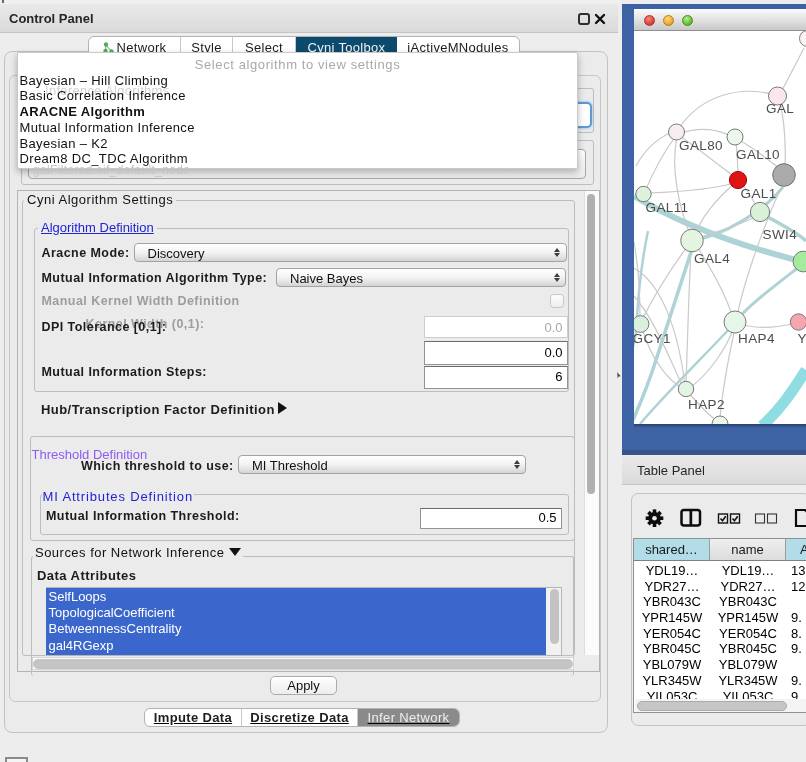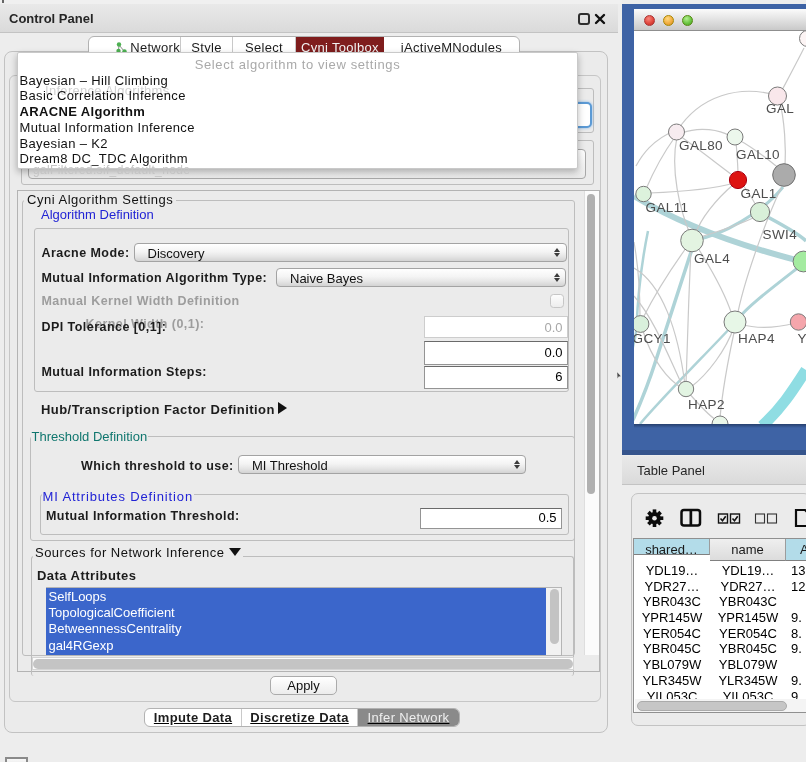--- a/index.html
+++ b/index.html
@@ -34,45 +34,45 @@
 <div class="abs" style="left:9px;top:75px;width:591.5px;height:627px;border:1px solid #c6c6c6;border-radius:6px;background:#ebebeb;box-sizing:border-box;"></div>
 
 <div class="gbox" style="left:21px;top:88px;width:573px;height:45px;"></div>
 <div class="abs" style="left:30px;top:102px;width:558px;height:22px;border:2px solid #5b9ad5;border-radius:5px;background:#fff;box-shadow:0 0 3px #7fb3e6;"></div>
 <div class="gbox" style="left:21px;top:140px;width:573px;height:45px;"></div>
 <div class="abs" style="left:28px;top:149px;width:558px;height:30px;border:1px solid #a8a8a8;border-radius:4px;background:linear-gradient(#fff,#e9e9e9);box-sizing:border-box;">
   
 </div>
 
 <div class="abs" style="left:88px;top:36px;width:432px;height:22px;border:1px solid #b2b2b2;border-radius:6px;background:#fff;box-sizing:border-box;overflow:hidden;display:flex;letter-spacing:0.3px;">
-  <div style="width:92px;border-right:1px solid #c9c9c9;text-align:right;font-size:13px;color:#1d1d1d;line-height:21px;box-sizing:border-box;">
+  <div style="width:92px;border-right:1px solid #c9c9c9;text-align:center;font-size:13px;color:#1d1d1d;line-height:21px;box-sizing:border-box;">
     <svg width="11" height="12" viewBox="0 0 11 12" style="vertical-align:-2px;margin-right:3px;">
         <path d="M3 3 L2.5 9 M3 3 L8.5 9.5" stroke="#8a8a8a" stroke-width="1" fill="none"></path>
         <circle cx="3" cy="2.5" r="2.2" fill="#4db052"></circle>
         <circle cx="2.5" cy="9" r="2.2" fill="#4db052"></circle>
         <circle cx="8.5" cy="9.5" r="2.2" fill="#4db052"></circle>
       </svg>Network</div>
   <div style="width:52px;border-right:1px solid #c9c9c9;text-align:center;font-size:13px;color:#1d1d1d;line-height:21px;box-sizing:border-box;">Style</div>
   <div style="width:63px;border-right:1px solid #c9c9c9;text-align:center;font-size:13px;color:#1d1d1d;line-height:21px;box-sizing:border-box;">Select</div>
-  <div style="width:88px;text-align:center;font-size:13px;color:#f3f3f3;line-height:21px;background:#7f1d1d;box-sizing:border-box;">Cyni Toolbox</div>
+  <div style="width:101px;text-align:center;font-size:13px;color:#f3f3f3;line-height:21px;background:#0c4a6e;box-sizing:border-box;">Cyni Toolbox</div>
   <div style="flex:1;text-align:center;font-size:13px;color:#1d1d1d;line-height:21px;box-sizing:border-box;">jActiveMNodules</div>
 </div>
 
 <div class="abs" style="left:17px;top:190px;width:583px;height:482px;border:1px solid #b3b3b3;background:#ebebeb;box-sizing:border-box;"></div>
 
 <div class="abs" style="left:584px;top:191px;width:15px;height:464px;background:#fbfbfb;border-left:1px solid #dedede;box-sizing:border-box;"></div>
 <div class="abs" style="left:586.5px;top:194px;width:8.5px;height:300px;background:#b0b0b0;border-radius:4.5px;"></div>
 
 <div id="settings">
 
   <div class="gbox" style="left:21.5px;top:200px;width:553px;height:456px;"></div>
   <div class="gtitle" style="left:24px;top:192.5px;color:#111;letter-spacing:0.52px;">Cyni Algorithm Settings</div>
 
   <div class="gbox" style="left:33.5px;top:227.5px;width:535px;height:164.5px;"></div>
-  <div class="gtitle" style="left:38px;top:208px;color:#2123d5;">Algorithm Definition</div>
+  <div class="gtitle" style="left:38px;top:221px;color:#2123d5;text-decoration:underline;">Algorithm Definition</div>
 
   <div class="lbl" style="left:41.5px;top:246px;">Aracne Mode:</div>
   <div class="combo" style="left:133.5px;top:243px;width:433px;height:19px;">
       <span class="ctext">Discovery</span>
       <span class="tri-up"></span>
       <span class="tri-dn"></span>
     </div>
 
   <div class="lbl" style="left:41.5px;top:271px;">Mutual Information Algorithm Type:</div>
   <div class="combo" style="left:276px;top:267.5px;width:290px;height:19px;">
@@ -90,21 +90,21 @@
   <div class="lbl" style="left:41.5px;top:320px;">DPI Tolerance [0,1]:</div>
   <div class="field" style="left:424px;top:340.5px;width:144px;height:24px;border:1px solid #949494;border-top:1.5px solid #6a6a6a;color:#000;line-height:21px;padding-right:4.5px;">0.0</div>
 
   <div class="lbl" style="left:41.5px;top:365px;">Mutual Information Steps:</div>
   <div class="field" style="left:424px;top:365.5px;width:144px;height:23px;border:1px solid #949494;border-top:1.5px solid #6a6a6a;color:#000;line-height:20px;padding-right:4.5px;">6</div>
 
   <div class="lbl" style="left:41px;top:402px;font-size:13px;">Hub/Transcription Factor Definition</div>
   <div class="abs" style="left:277.5px;top:402px;width:0;height:0;border-top:6px solid transparent;border-bottom:6px solid transparent;border-left:9px solid #111;"></div>
 
   <div class="gbox" style="left:30px;top:435.5px;width:545px;height:105px;"></div>
-  <div class="gtitle" style="left:30.5px;top:430px;color:#0f766e;padding:0 1px;">Threshold Definition</div>
+  <div class="gtitle" style="left:30.5px;top:448px;color:#8b5cf6;padding:0 1px;">Threshold Definition</div>
 
   <div class="lbl" style="left:81px;top:459px;">Which threshold to use:</div>
   <div class="combo" style="left:238px;top:454.5px;width:288px;height:19.5px;">
       <span class="ctext">MI Threshold</span>
       <span class="tri-up"></span>
       <span class="tri-dn"></span>
     </div>
 
   <div class="gbox" style="left:40px;top:494px;width:528.5px;height:41px;"></div>
   <div class="gtitle" style="left:41.5px;top:489.5px;color:#2123d5;padding:0 1px;letter-spacing:0.85px;">MI Attributes Definition</div>
@@ -270,21 +270,21 @@
     <path d="M88.5,10.5 l2,2.2 3.2,-4.4"></path>
   </g>
   <g fill="none" stroke="#333" stroke-width="1.1">
     <rect x="111.5" y="6" width="9" height="9"></rect>
     <rect x="123.5" y="6" width="9" height="9"></rect>
   </g>
   <path d="M152,2 h9 l5,5 v11 h-14 z" fill="none" stroke="#0c0c0c" stroke-width="2.2"></path>
 </svg>
 
 <div class="abs" style="left:633px;top:538px;width:173px;height:175px;background:#fff;border:1px solid #909090;border-right:none;box-sizing:border-box;overflow:hidden;">
-  <div style="position:absolute;left:0;top:0;height:16px;width:76px;background:#b3dce9;border-right:1px solid #9c9c9c;border-bottom:1px solid #808080;text-align:center;font-size:13px;line-height:22px;color:#1a1a1a;box-sizing:border-box;">shared…</div>
+  <div style="position:absolute;left:0;top:0;height:22px;width:76px;background:#b3dce9;border-right:1px solid #9c9c9c;border-bottom:1px solid #808080;text-align:center;font-size:13px;line-height:22px;color:#1a1a1a;box-sizing:border-box;">shared…</div>
   <div style="position:absolute;left:76px;top:0;height:22px;width:76px;background:linear-gradient(#efefef,#dcdcdc);border-right:1px solid #9c9c9c;border-bottom:1px solid #808080;text-align:center;font-size:13px;line-height:22px;color:#1a1a1a;box-sizing:border-box;">name</div>
   <div style="position:absolute;left:152px;top:0;height:22px;width:21px;background:#b3dce9;border-bottom:1px solid #808080;font-size:13px;line-height:22px;color:#1a1a1a;box-sizing:border-box;padding-left:14px;">A</div>
   <div id="tbody" style="position:absolute;left:0;top:24px;width:173px;font-size:13px;color:#000;">
       <div style="height:15.7px;line-height:15.7px;white-space:nowrap;"><span style="display:inline-block;width:76px;text-align:center;">YDL19…</span><span style="display:inline-block;width:76px;text-align:center;">YDL19…</span><span style="display:inline-block;padding-left:5px;">13</span></div>
       <div style="height:15.7px;line-height:15.7px;white-space:nowrap;"><span style="display:inline-block;width:76px;text-align:center;">YDR27…</span><span style="display:inline-block;width:76px;text-align:center;">YDR27…</span><span style="display:inline-block;padding-left:5px;">12</span></div>
       <div style="height:15.7px;line-height:15.7px;white-space:nowrap;"><span style="display:inline-block;width:76px;text-align:center;">YBR043C</span><span style="display:inline-block;width:76px;text-align:center;">YBR043C</span><span style="display:inline-block;padding-left:5px;"></span></div>
       <div style="height:15.7px;line-height:15.7px;white-space:nowrap;"><span style="display:inline-block;width:76px;text-align:center;">YPR145W</span><span style="display:inline-block;width:76px;text-align:center;">YPR145W</span><span style="display:inline-block;padding-left:5px;">9.</span></div>
       <div style="height:15.7px;line-height:15.7px;white-space:nowrap;"><span style="display:inline-block;width:76px;text-align:center;">YER054C</span><span style="display:inline-block;width:76px;text-align:center;">YER054C</span><span style="display:inline-block;padding-left:5px;">8.</span></div>
       <div style="height:15.7px;line-height:15.7px;white-space:nowrap;"><span style="display:inline-block;width:76px;text-align:center;">YBR045C</span><span style="display:inline-block;width:76px;text-align:center;">YBR045C</span><span style="display:inline-block;padding-left:5px;">9.</span></div>
       <div style="height:15.7px;line-height:15.7px;white-space:nowrap;"><span style="display:inline-block;width:76px;text-align:center;">YBL079W</span><span style="display:inline-block;width:76px;text-align:center;">YBL079W</span><span style="display:inline-block;padding-left:5px;"></span></div>

